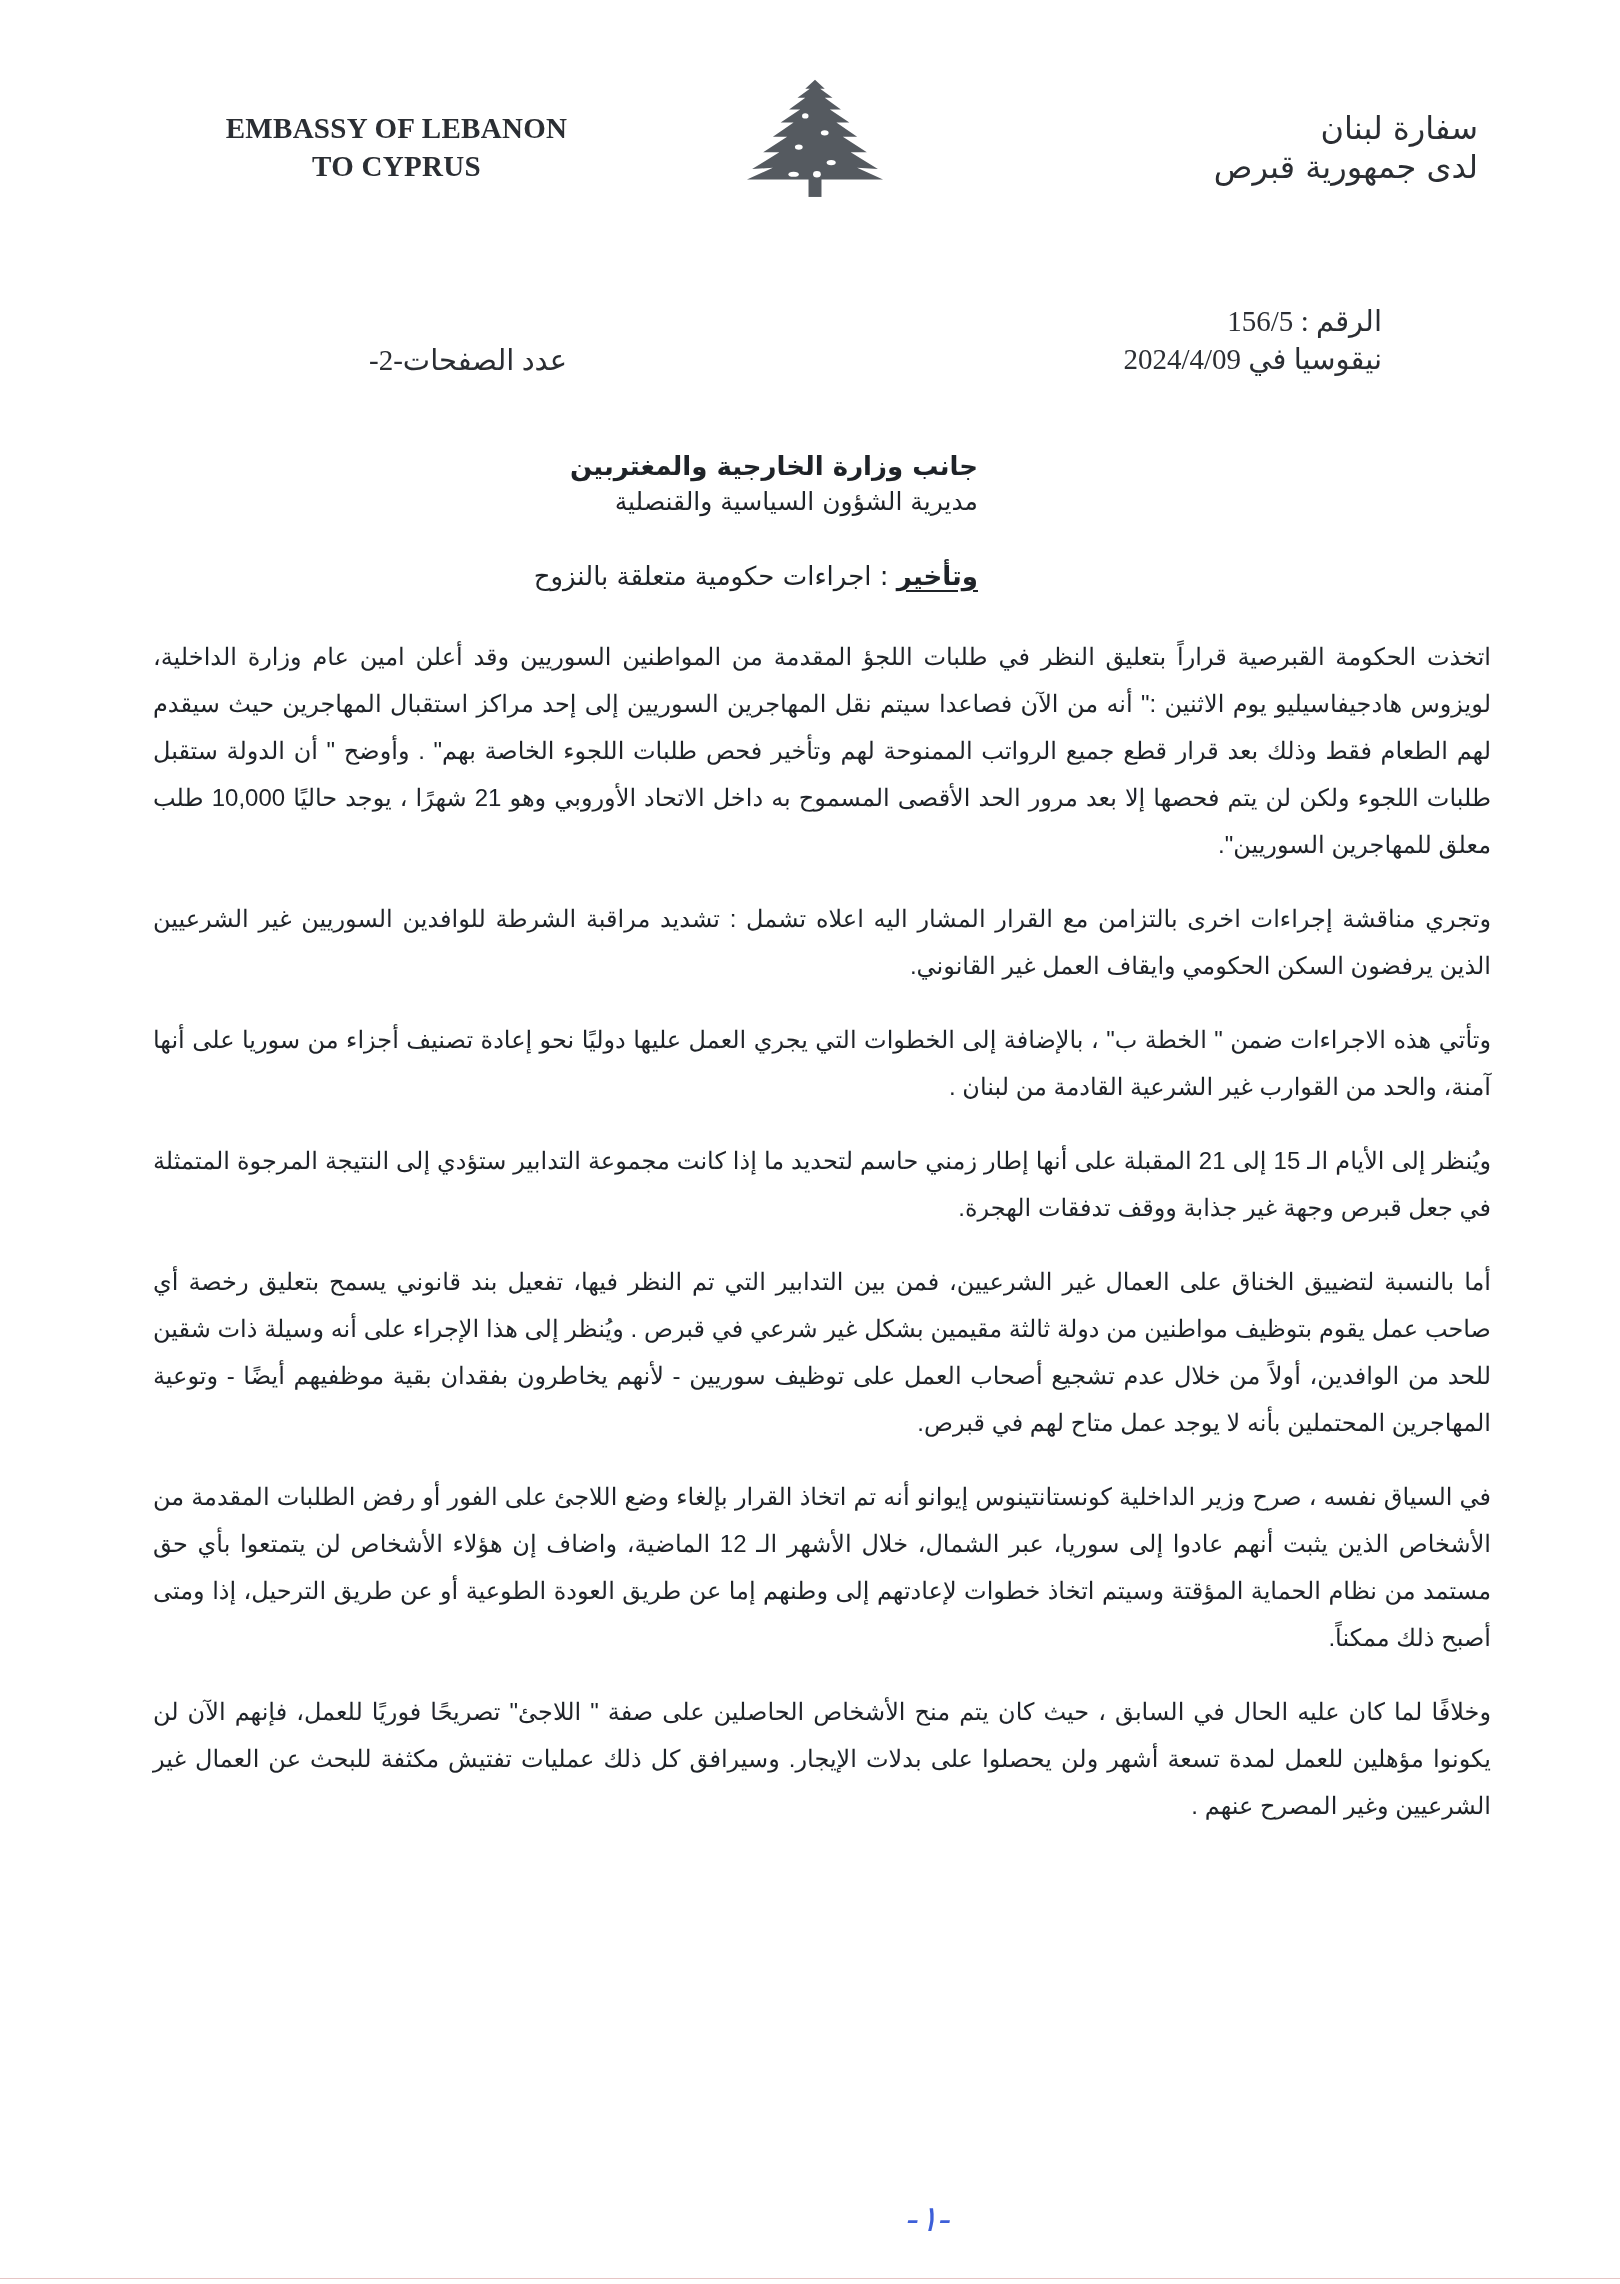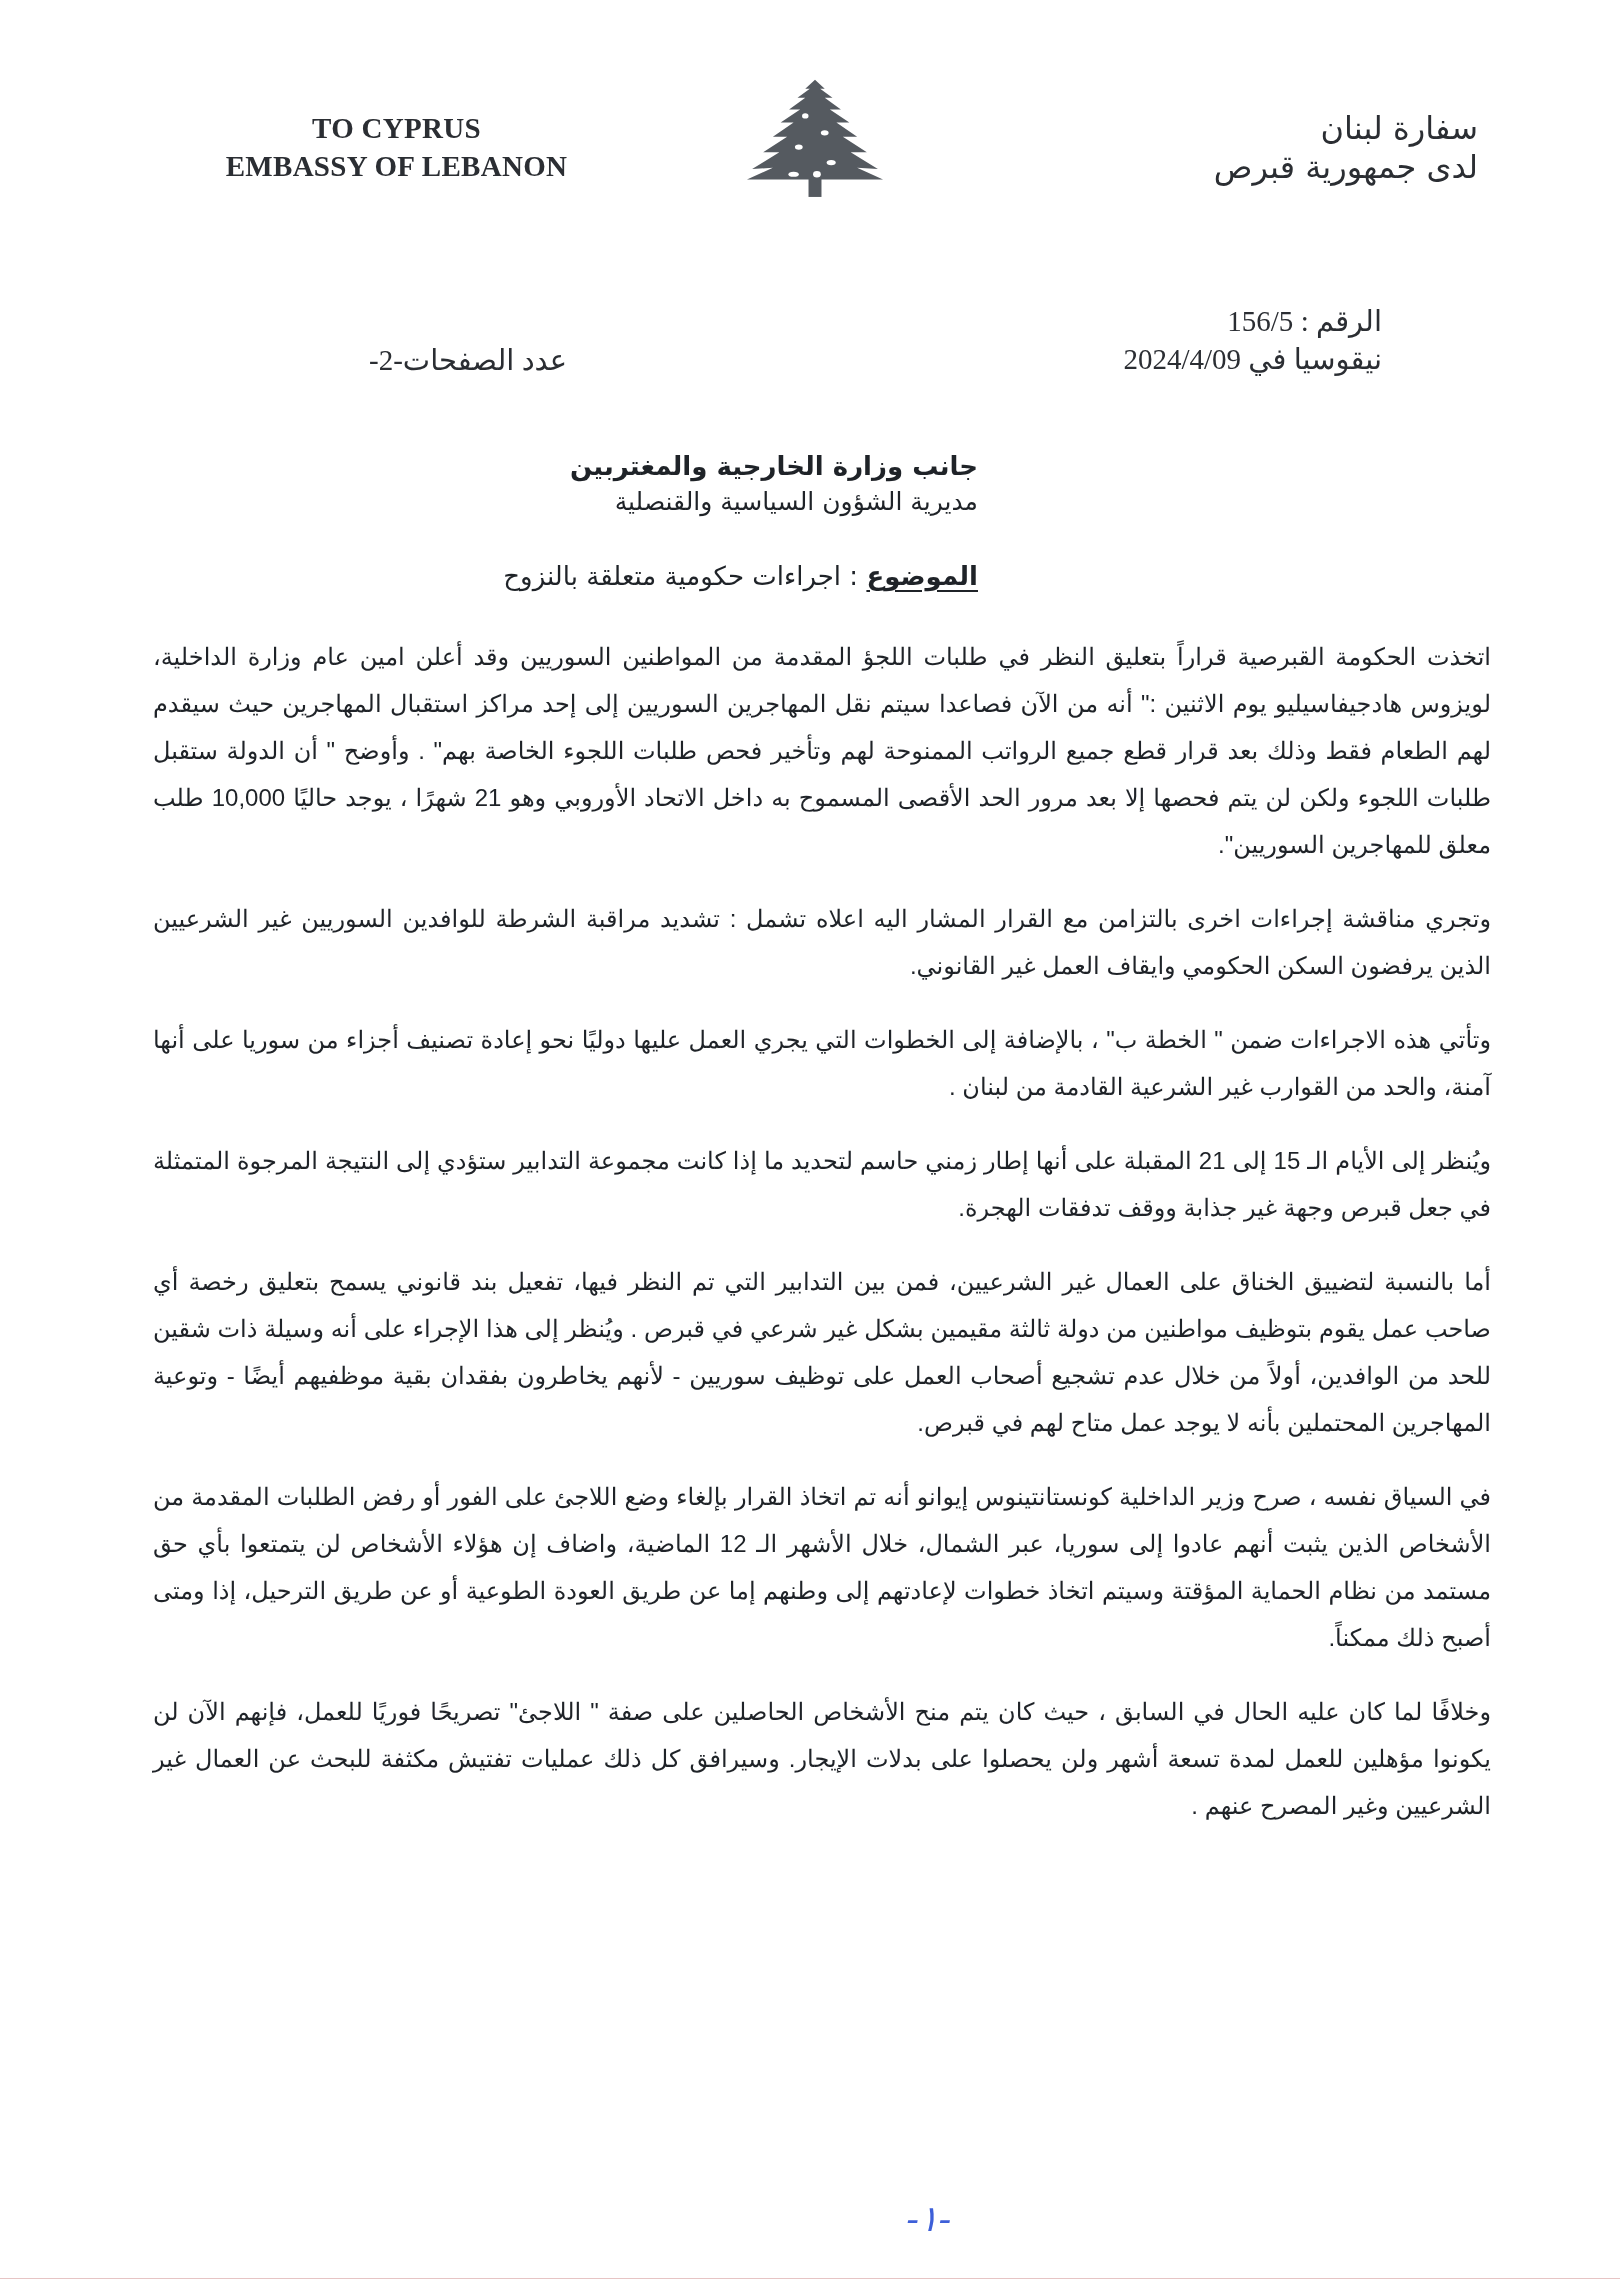--- a/index.html
+++ b/index.html
@@ -142,22 +142,22 @@
       width: 1621px;
       height: 1.3px;
       background: #e7c4c4;
     }
   </style>
 </head>
 <body>
 
 <div class="letterhead">
   <div class="head-en">
+    <div>EMBASSY OF LEBANON</div>
     <div>TO CYPRUS</div>
-    <div>EMBASSY OF LEBANON</div>
   </div>
 
   <div class="emblem">
     <svg width="162" height="120" viewBox="0 0 250 185" xmlns="http://www.w3.org/2000/svg">
       <g fill="#555a60">
         <rect x="115" y="150" width="20" height="35"></rect>
         <path d="M125 4 L140 18 L133 18 L152 32 L140 32 L165 50 L148 50 L178 70 L158 70 L190 92 L168 92 L205 116 L180 116 L222 142 L190 140 L230 158 L20 158 L60 140 L28 142 L70 116 L45 116 L82 92 L60 92 L92 70 L72 70 L102 50 L85 50 L110 32 L98 32 L117 18 L110 18 Z"></path>
       </g>
       <g fill="#ffffff">
         <ellipse cx="110" cy="60" rx="5" ry="4"></ellipse>
@@ -183,21 +183,21 @@
   </div>
   <div class="pages">عدد الصفحات-2-</div>
 </div>
 
 <div class="addressee">
   <div class="line1">جانب وزارة الخارجية والمغتربين</div>
   <div class="line2">مديرية الشؤون السياسية والقنصلية</div>
 </div>
 
 <div class="subject">
-  <span class="label">الموضوع</span><span> : </span><span>اجراءات حكومية متعلقة بالنزوح</span>
+  <span class="label">وتأخير</span><span> : </span><span>اجراءات حكومية متعلقة بالنزوح</span>
 </div>
 
 <div class="body">
   <p>اتخذت الحكومة القبرصية قراراً بتعليق النظر في طلبات اللجؤ المقدمة من المواطنين السوريين وقد أعلن امين عام وزارة الداخلية، لويزوس هادجيفاسيليو يوم الاثنين :" أنه من الآن فصاعدا سيتم نقل المهاجرين السوريين إلى إحد مراكز استقبال المهاجرين حيث سيقدم لهم الطعام فقط وذلك بعد قرار قطع جميع الرواتب الممنوحة لهم وتأخير فحص طلبات اللجوء الخاصة بهم" . وأوضح " أن الدولة ستقبل طلبات اللجوء ولكن لن يتم فحصها إلا بعد مرور الحد الأقصى المسموح به داخل الاتحاد الأوروبي وهو 21 شهرًا ، يوجد حاليًا 10,000 طلب معلق للمهاجرين السوريين".</p>
   <p>وتجري مناقشة إجراءات اخرى بالتزامن مع القرار المشار اليه اعلاه تشمل : تشديد مراقبة الشرطة للوافدين السوريين غير الشرعيين الذين يرفضون السكن الحكومي وايقاف العمل غير القانوني.</p>
   <p>وتأتي هذه الاجراءات ضمن " الخطة ب" ، بالإضافة إلى الخطوات التي يجري العمل عليها دوليًا نحو إعادة تصنيف أجزاء من سوريا على أنها آمنة، والحد من القوارب غير الشرعية القادمة من لبنان .</p>
   <p>ويُنظر إلى الأيام الـ 15 إلى 21 المقبلة على أنها إطار زمني حاسم لتحديد ما إذا كانت مجموعة التدابير ستؤدي إلى النتيجة المرجوة المتمثلة في جعل قبرص وجهة غير جذابة ووقف تدفقات الهجرة.</p>
   <p>أما بالنسبة لتضييق الخناق على العمال غير الشرعيين، فمن بين التدابير التي تم النظر فيها، تفعيل بند قانوني يسمح بتعليق رخصة أي صاحب عمل يقوم بتوظيف مواطنين من دولة ثالثة مقيمين بشكل غير شرعي في قبرص . ويُنظر إلى هذا الإجراء على أنه وسيلة ذات شقين للحد من الوافدين، أولاً من خلال عدم تشجيع أصحاب العمل على توظيف سوريين - لأنهم يخاطرون بفقدان بقية موظفيهم أيضًا - وتوعية المهاجرين المحتملين بأنه لا يوجد عمل متاح لهم في قبرص.</p>
   <p>في السياق نفسه ، صرح وزير الداخلية كونستانتينوس إيوانو أنه تم اتخاذ القرار بإلغاء وضع اللاجئ على الفور أو رفض الطلبات المقدمة من الأشخاص الذين يثبت أنهم عادوا إلى سوريا، عبر الشمال، خلال الأشهر الـ 12 الماضية، واضاف إن هؤلاء الأشخاص لن يتمتعوا بأي حق مستمد من نظام الحماية المؤقتة وسيتم اتخاذ خطوات لإعادتهم إلى وطنهم إما عن طريق العودة الطوعية أو عن طريق الترحيل، إذا ومتى أصبح ذلك ممكناً.</p>
   <p>وخلافًا لما كان عليه الحال في السابق ، حيث كان يتم منح الأشخاص الحاصلين على صفة " اللاجئ" تصريحًا فوريًا للعمل، فإنهم الآن لن يكونوا مؤهلين للعمل لمدة تسعة أشهر ولن يحصلوا على بدلات الإيجار. وسيرافق كل ذلك عمليات تفتيش مكثفة للبحث عن العمال غير الشرعيين وغير المصرح عنهم .</p>

